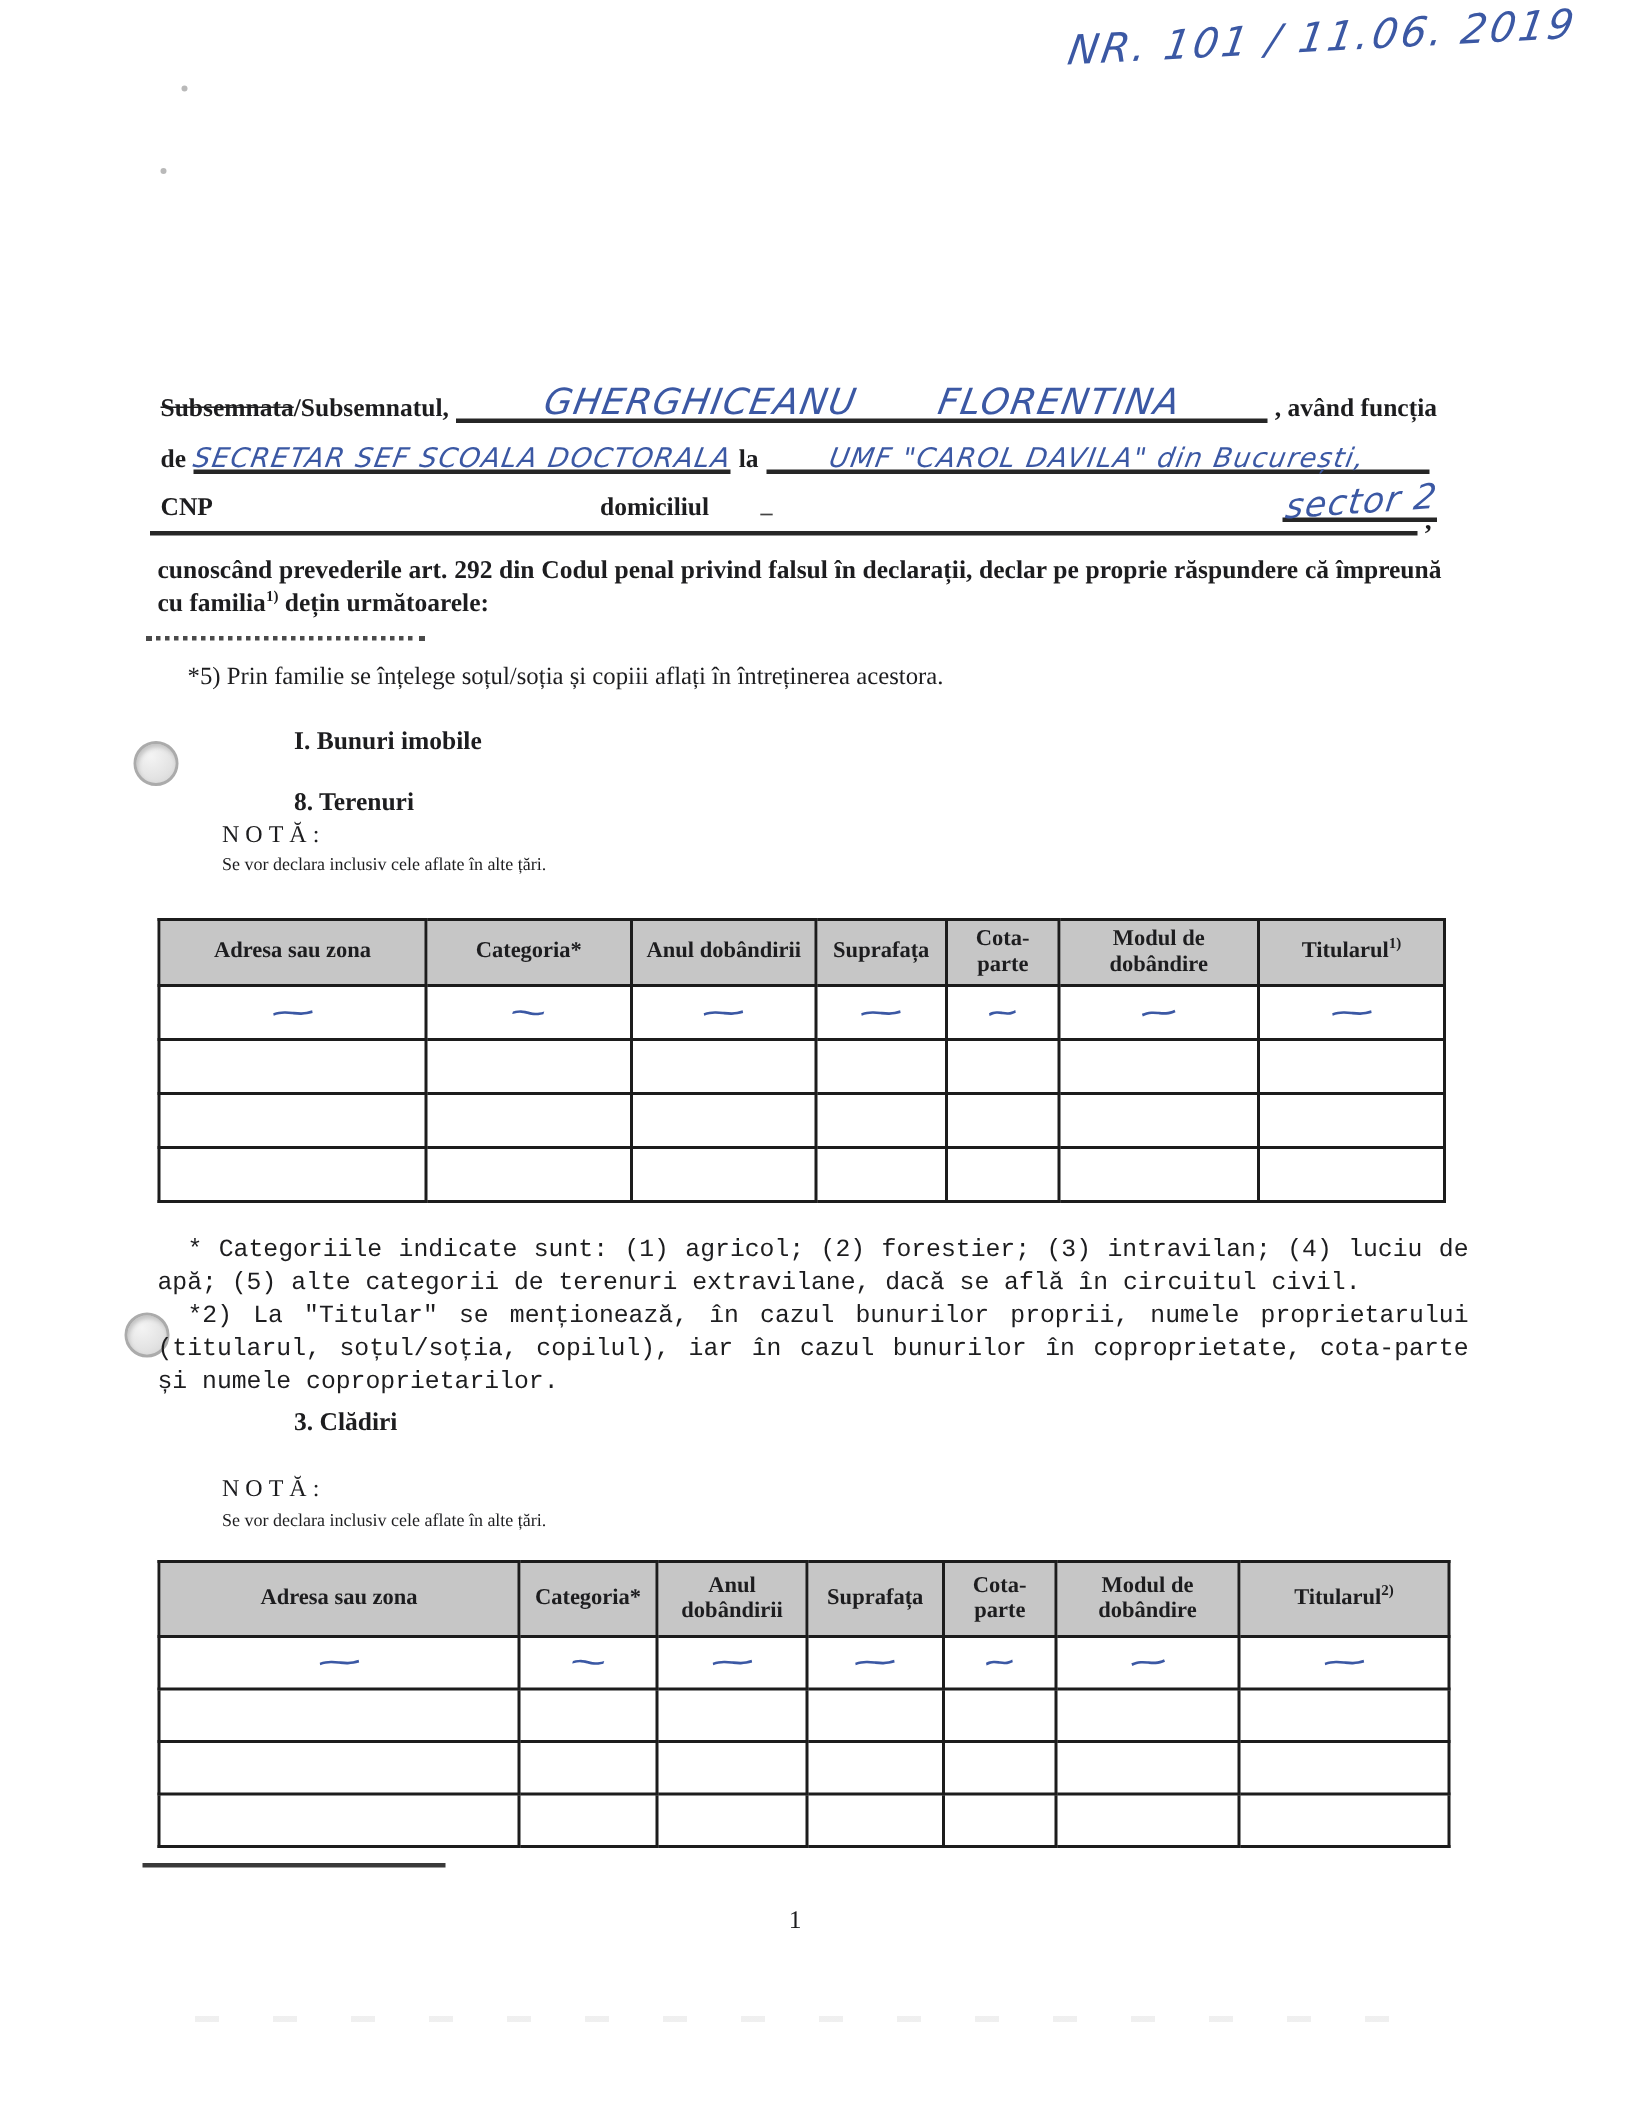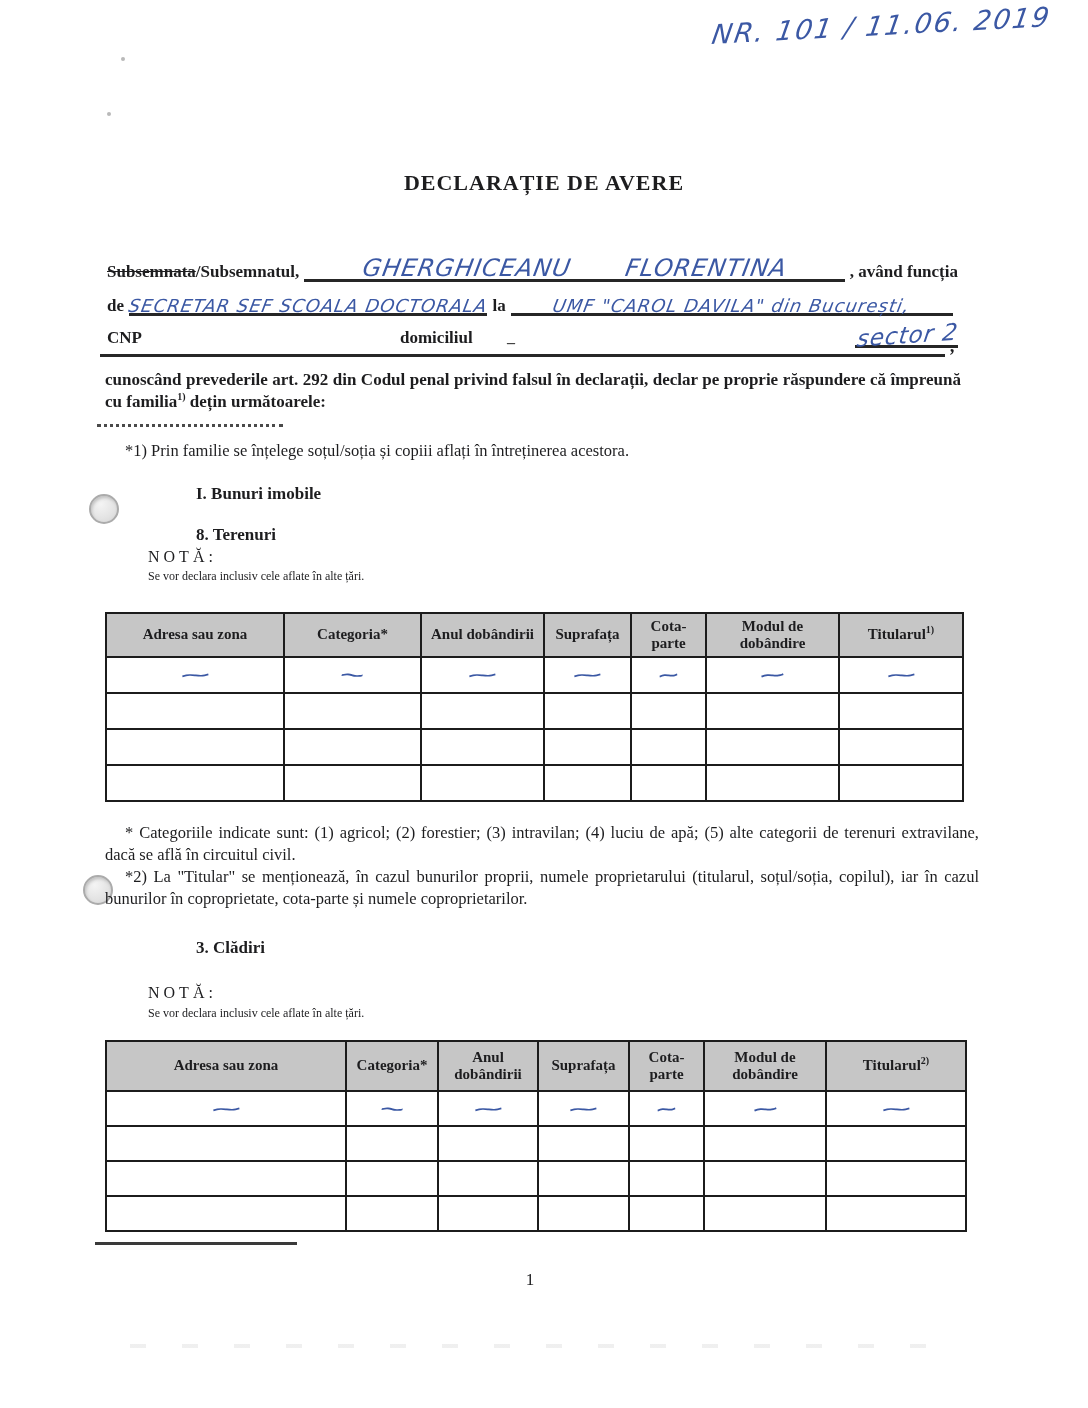--- a/index.html
+++ b/index.html
@@ -70,40 +70,39 @@
   .t1 td{height:36px;}
   .t2 th{height:50px;}
   .t2 td{height:35px;}
   .dash{font-family:"DejaVu Sans",sans-serif;color:var(--blue);font-weight:bold;font-size:15px;
         display:inline-block;transform:scaleX(2.8) rotate(-4deg);}
   td:nth-child(2) .dash{transform:scaleX(2.2) rotate(8deg);}
   td:nth-child(5) .dash{transform:scaleX(1.9) rotate(-6deg);}
   td:nth-child(6) .dash{transform:scaleX(2.4) rotate(-9deg);}
 
   .footnotes{position:absolute;left:105px;top:822px;width:874px;font-size:16.5px;line-height:1.34;}
-  .footnotes p{text-indent:20px;text-align:justify;}
+  .footnotes p{text-indent:20px;text-align:justify;font-family:Liberation Mono, monospace;}
 
   .fnote-sep{position:absolute;left:95px;top:1242px;width:202px;height:3px;background:#3a3a3a;}
   .pageno{position:absolute;left:0;top:1270px;width:1060px;text-align:center;font-size:17px;}
 
   .speck{position:absolute;width:4px;height:4px;border-radius:50%;background:#b9b9b9;}
   .noise{position:absolute;left:130px;top:1344px;width:810px;height:4px;opacity:.55;
          background:repeating-linear-gradient(90deg,#e3e3e3 0 16px,transparent 16px 52px);}
 </style>
 </head>
 <body>
 
 <div class="page">
 
   <span class="speck" style="left:121px;top:57px;"></span>
   <span class="speck" style="left:107px;top:112px;"></span>
 
   <div class="hw hw-note">NR. 101 / 11.06. 2019</div>
 
-  <div class="title">DECLARAȚIE DE AVERE</div>
 
   <div class="line line1">
     <span class="lbl"><span class="struck">Subsemnata</span><span>/Subsemnatul,</span></span>
     <span class="fill">
       <span class="hw">GHERGHICEANU FLORENTINA</span>
     </span>
     <span class="lbl">, având funcția</span>
   </div>
 
   <div class="line line2">
@@ -128,21 +127,21 @@
 
   <div class="rule"></div>
   <span class="rule-comma">’</span>
 
   <div class="statement">
     <span>cunoscând prevederile art. 292 din Codul penal privind falsul în declarații, declar pe proprie răspundere că împreună cu familia</span><sup>1)</sup><span> dețin următoarele:</span>
   </div>
 
   <div class="dotted"></div>
 
-  <div class="family-note">*1) Prin familie se înțelege soțul/soția și copiii aflați în întreținerea acestora.</div>
+  <div class="family-note">*5) Prin familie se înțelege soțul/soția și copiii aflați în întreținerea acestora.</div>
 
   <span class="punch punch1"></span>
   <span class="punch punch2"></span>
 
   <div class="h-bold" style="left:148px;top:484px;">I. Bunuri imobile</div>
   <div class="h-bold" style="left:148px;top:525px;">8. Terenuri</div>
   <div class="nota-lbl" style="left:148px;top:548px;">NOTĂ:</div>
   <div class="nota-txt" style="left:148px;top:569px;">Se vor declara inclusiv cele aflate în alte țări.</div>
 
   <table class="t1">

